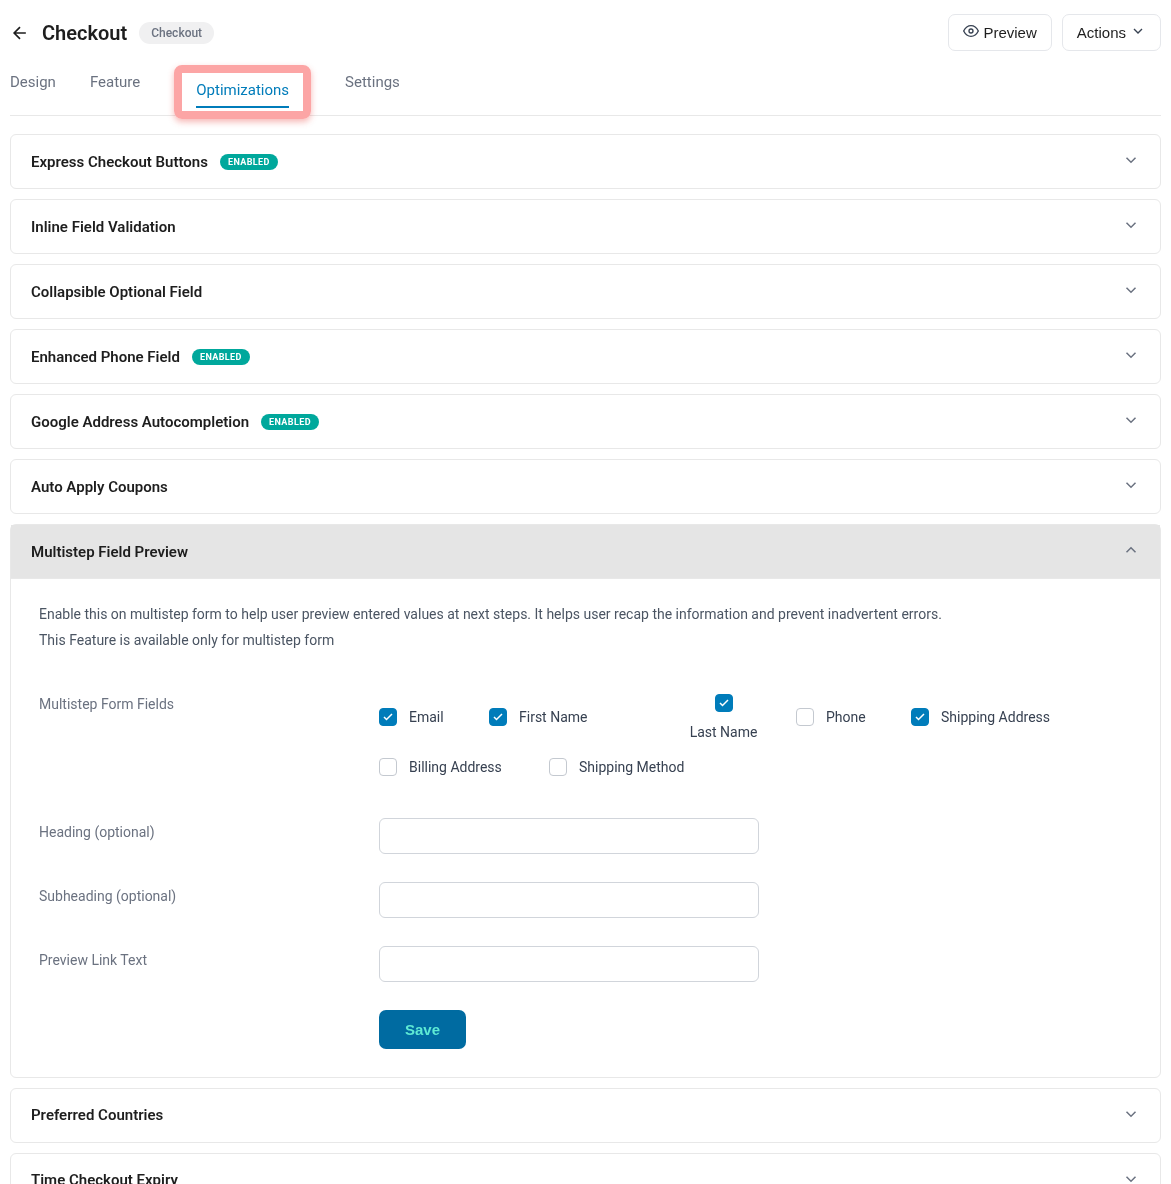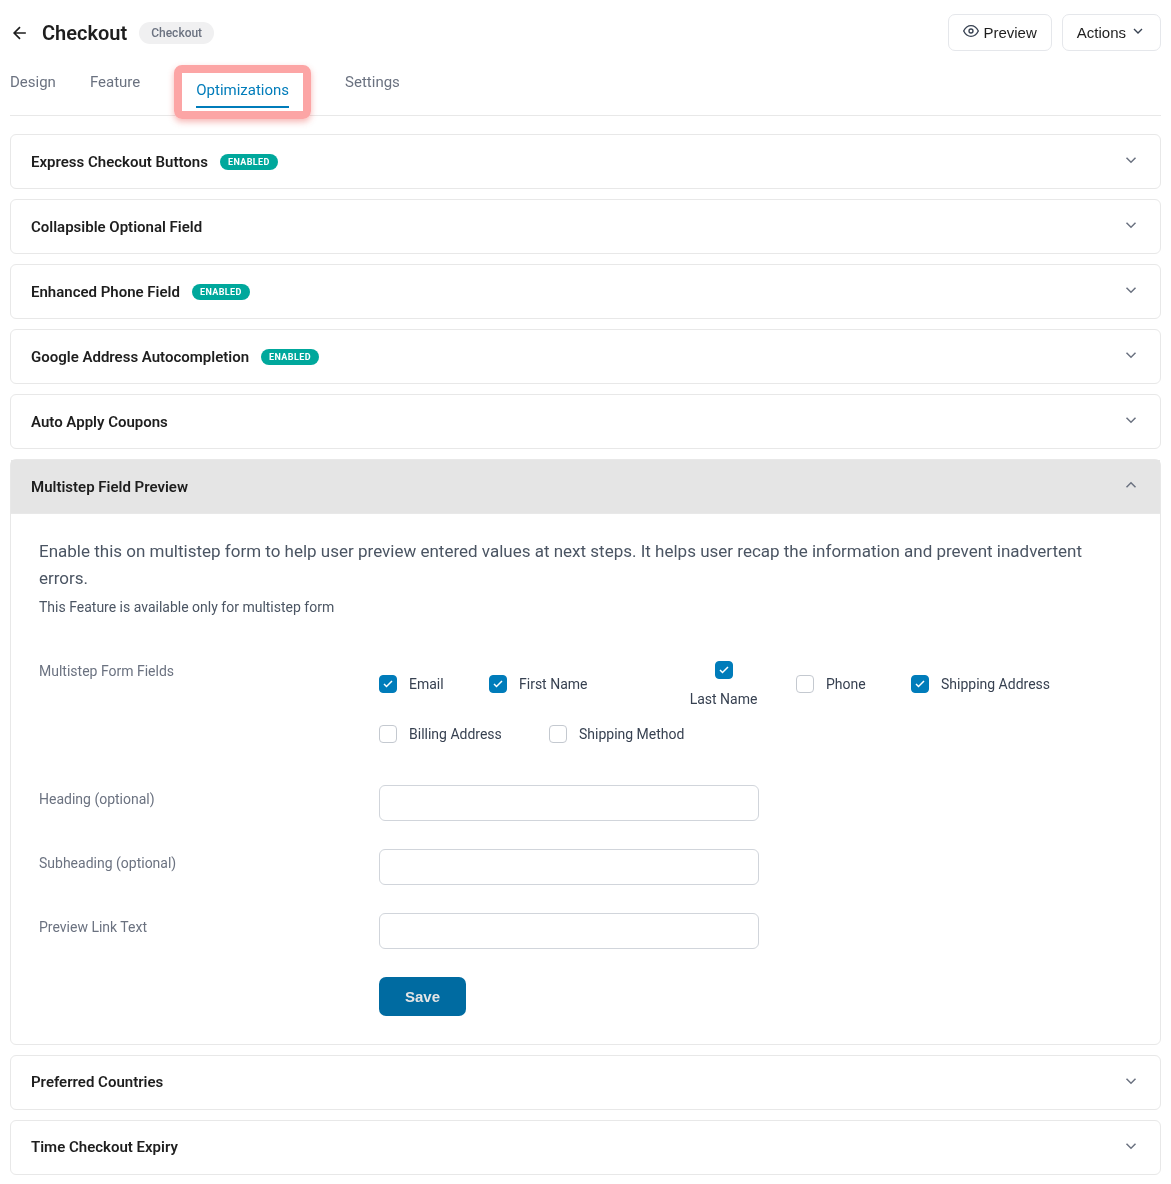--- a/index.html
+++ b/index.html
@@ -21,40 +21,40 @@
 .tab.hl{border:8px solid #fca5a5;border-radius:8px;padding:8px 14px 12px;box-shadow:0 3px 6px rgba(231,54,49,.35);margin-bottom:-4px;}
 .tab.hl::after{bottom:3px;left:14px;right:14px;}
 .panels{margin-top:18px;display:flex;flex-direction:column;gap:10px;}
 .panel{border:1px solid #e8e8e8;border-radius:6px;background:#fff;}
 .panel-head{display:flex;align-items:center;justify-content:space-between;padding:16px 20px;cursor:pointer;}
 .panel.open .panel-head{background:#e5e5e5;border-bottom:1px solid #e8e8e8;}
 .panel-title{display:flex;align-items:center;gap:12px;font-size:15px;font-weight:600;color:#1e1e1e;}
 .badge{background:#00a89c;color:#fff;font-size:9px;font-weight:700;padding:3px 8px;border-radius:10px;letter-spacing:.4px;}
 .chev svg{width:18px;height:18px;stroke:#6b7280;}
 .panel-body{padding:24px 28px 28px;}
-.desc{color:#4b5563;font-size:17px;line-height:1.6;margin-bottom:4px;}
+.desc{color:#4b5563;font-size:14px;line-height:1.6;margin-bottom:4px;}
 .desc2{color:#4b5563;font-size:14px;line-height:1.6;margin-bottom:38px;}
 .form-row{display:flex;margin-bottom:28px;}
 .form-label{width:340px;color:#6b7280;font-size:14px;padding-top:6px;}
 .form-field{flex:1;}
 .checks{display:flex;flex-wrap:wrap;gap:0;}
 .check-item{display:flex;align-items:center;gap:12px;padding:4px 0;margin-bottom:10px;}
 .check-item.c1{width:110px;}
 .check-item.c2{width:162px;}
 .check-item.c3{width:145px;flex-direction:column;}
 .check-item.c4{width:115px;}
 .check-item.c5{width:170px;}
 .check-item.ca{width:170px;}
 .check-item.cb{width:170px;}
 .cbox{width:18px;height:18px;border:1.5px solid #c4c9d0;border-radius:4px;display:flex;align-items:center;justify-content:center;cursor:pointer;flex-shrink:0;}
 .cbox.checked{background:#007cba;border-color:#007cba;}
 .cbox.checked svg{width:12px;height:12px;stroke:#fff;stroke-width:3;}
 .check-label{color:#374151;font-size:14px;}
 .textin{width:380px;padding:9px 12px;border:1px solid #d1d5db;border-radius:6px;font-size:14px;}
-.save-btn{background:#006ba1;color:#e5e5e5;border:none;padding:11px 26px;border-radius:7px;font-size:15px;font-weight:600;cursor:pointer;}
+.save-btn{background:#006ba1;color:#5eead4;border:none;padding:11px 26px;border-radius:7px;font-size:15px;font-weight:600;cursor:pointer;}
 .form-row-nolabel{padding-left:340px;margin-top:8px;}
 </style>
 </head>
 <body>
 
 <div class="wrap">
 
   <div class="header">
     <div class="header-left">
       <div class="back-arrow">
@@ -97,20 +97,30 @@
             <span class="badge">ENABLED</span>
           </div>
           <div class="chev"><svg viewBox="0 0 24 24" fill="none" stroke-width="2">
               <path d="M6 9l6 6 6-6"></path>
             </svg></div>
         </div>
       </div>
       <div class="panel">
         <div class="panel-head">
           <div class="panel-title">
+            <span>Inline Field Validation</span>
+          </div>
+          <div class="chev"><svg viewBox="0 0 24 24" fill="none" stroke-width="2">
+              <path d="M6 9l6 6 6-6"></path>
+            </svg></div>
+        </div>
+      </div>
+      <div class="panel">
+        <div class="panel-head">
+          <div class="panel-title">
             <span>Collapsible Optional Field</span>
           </div>
           <div class="chev"><svg viewBox="0 0 24 24" fill="none" stroke-width="2">
               <path d="M6 9l6 6 6-6"></path>
             </svg></div>
         </div>
       </div>
       <div class="panel">
         <div class="panel-head">
           <div class="panel-title">

